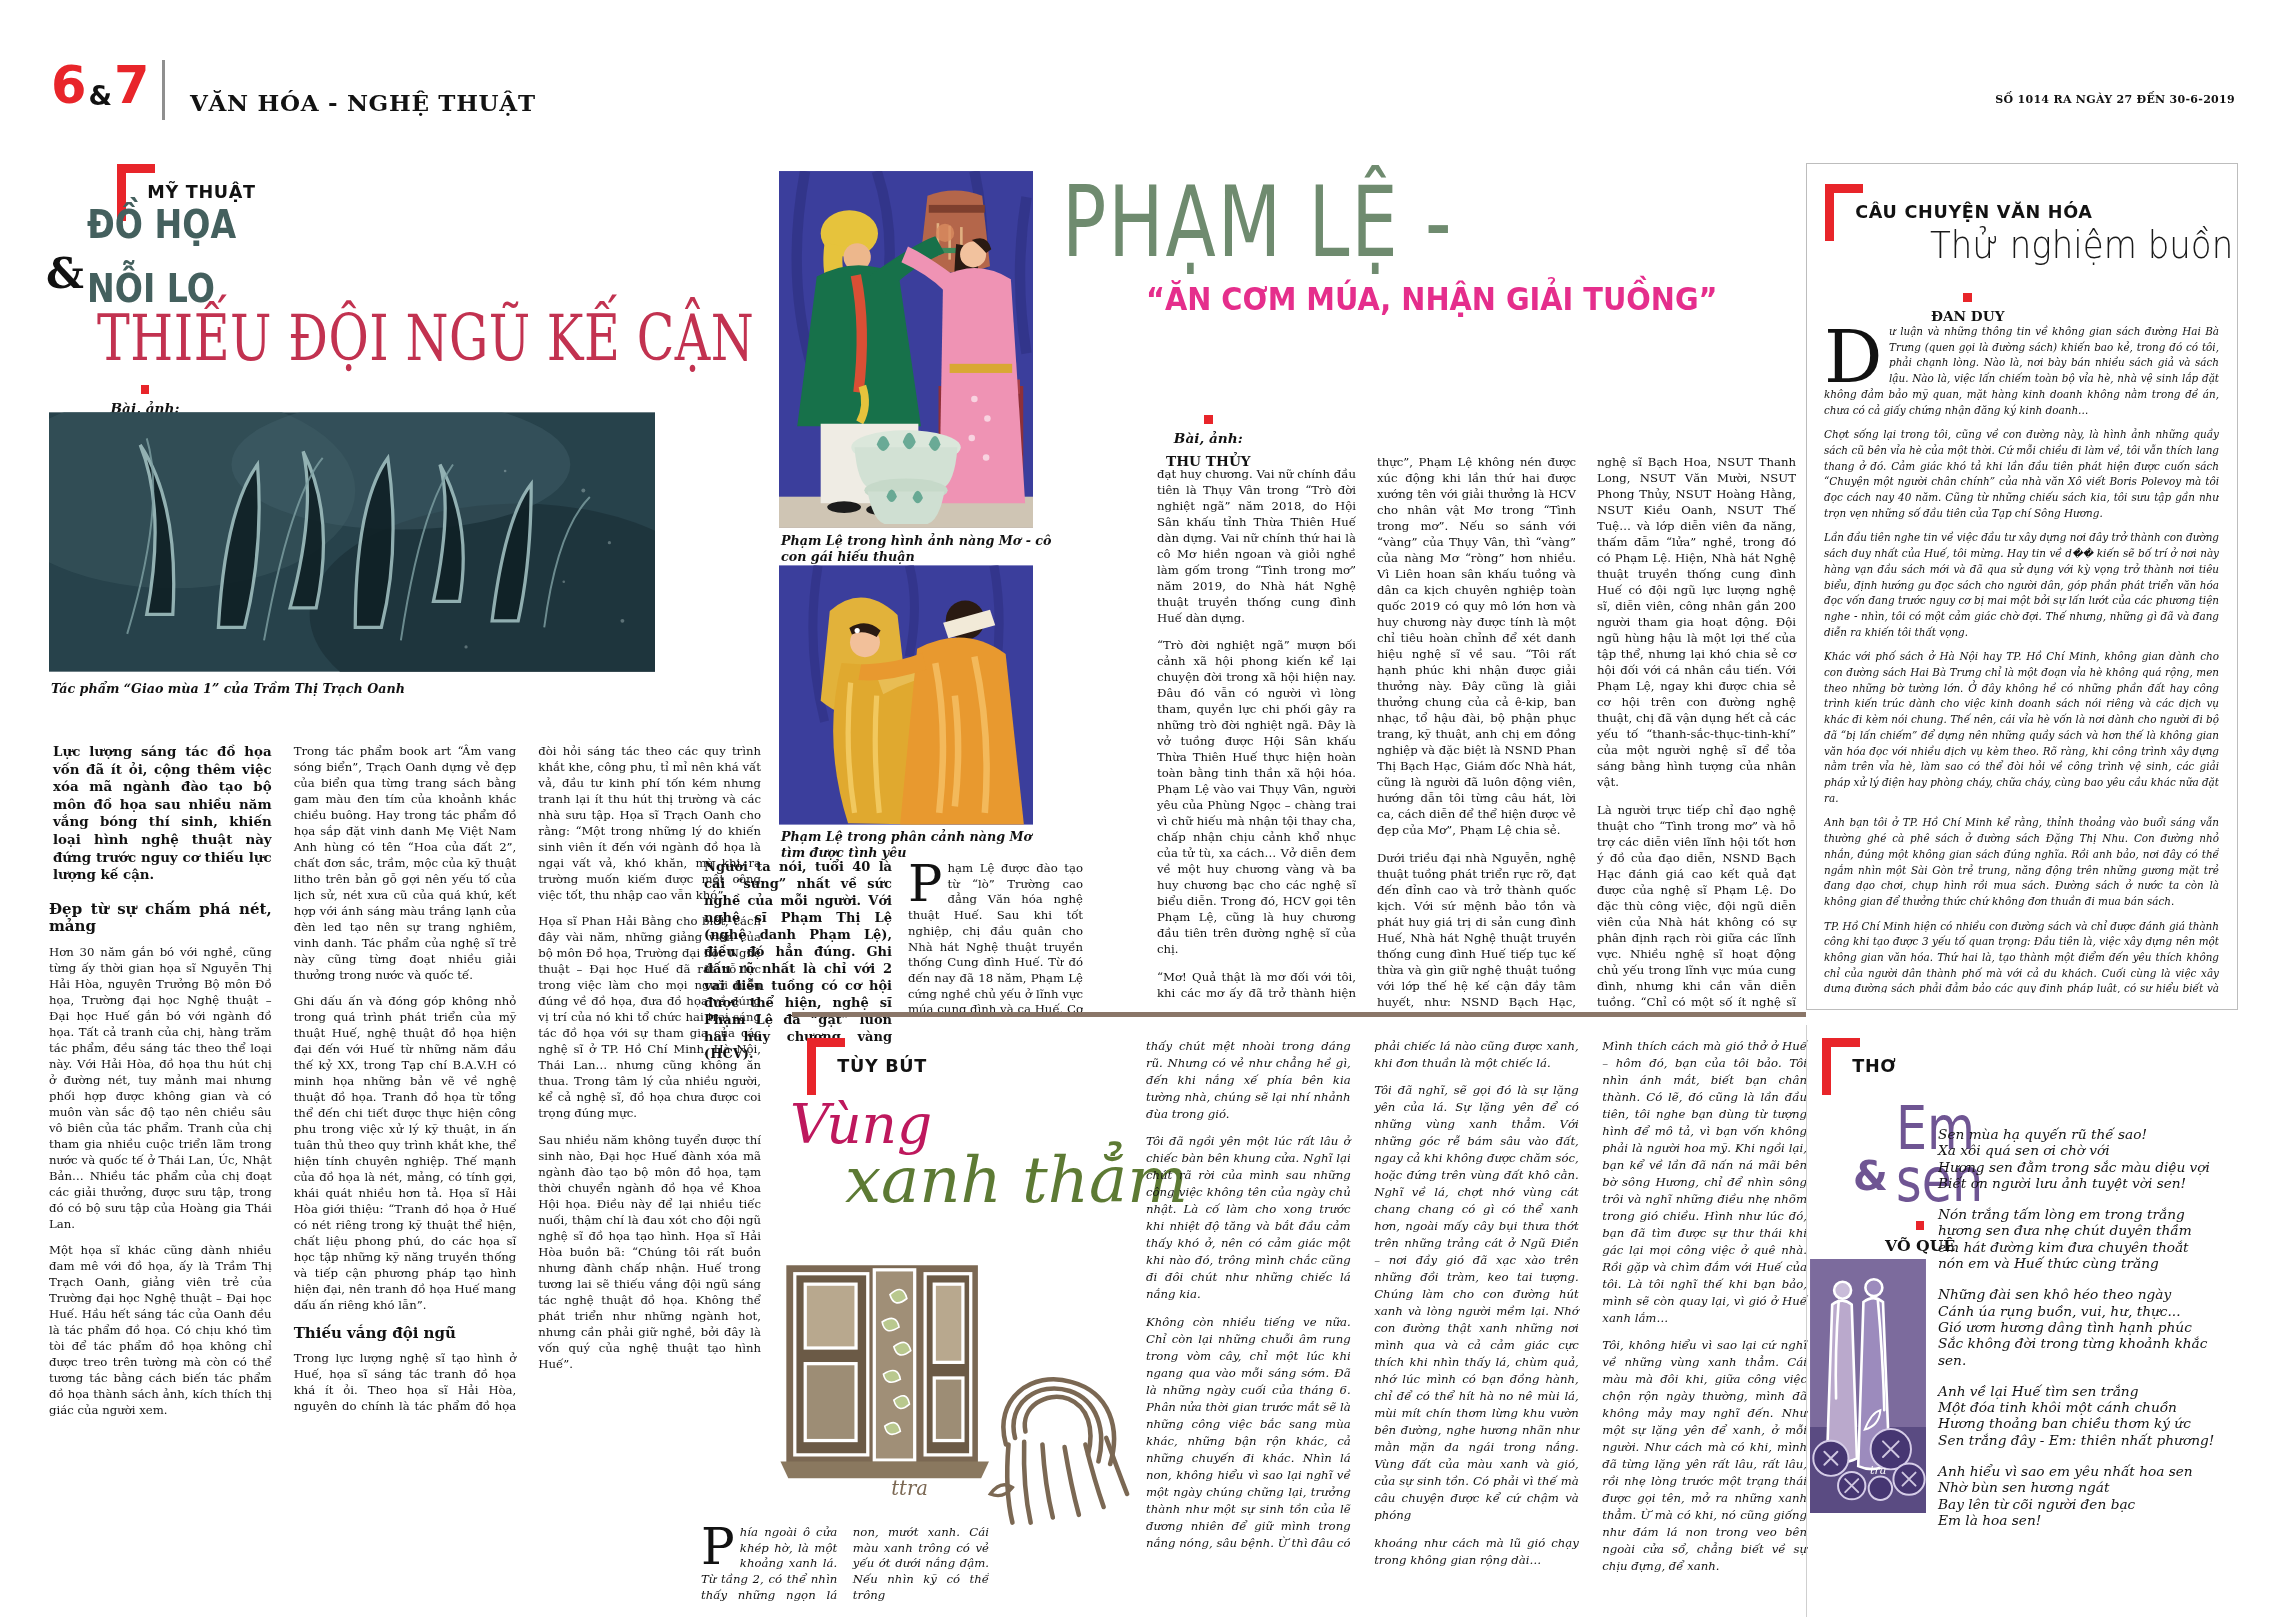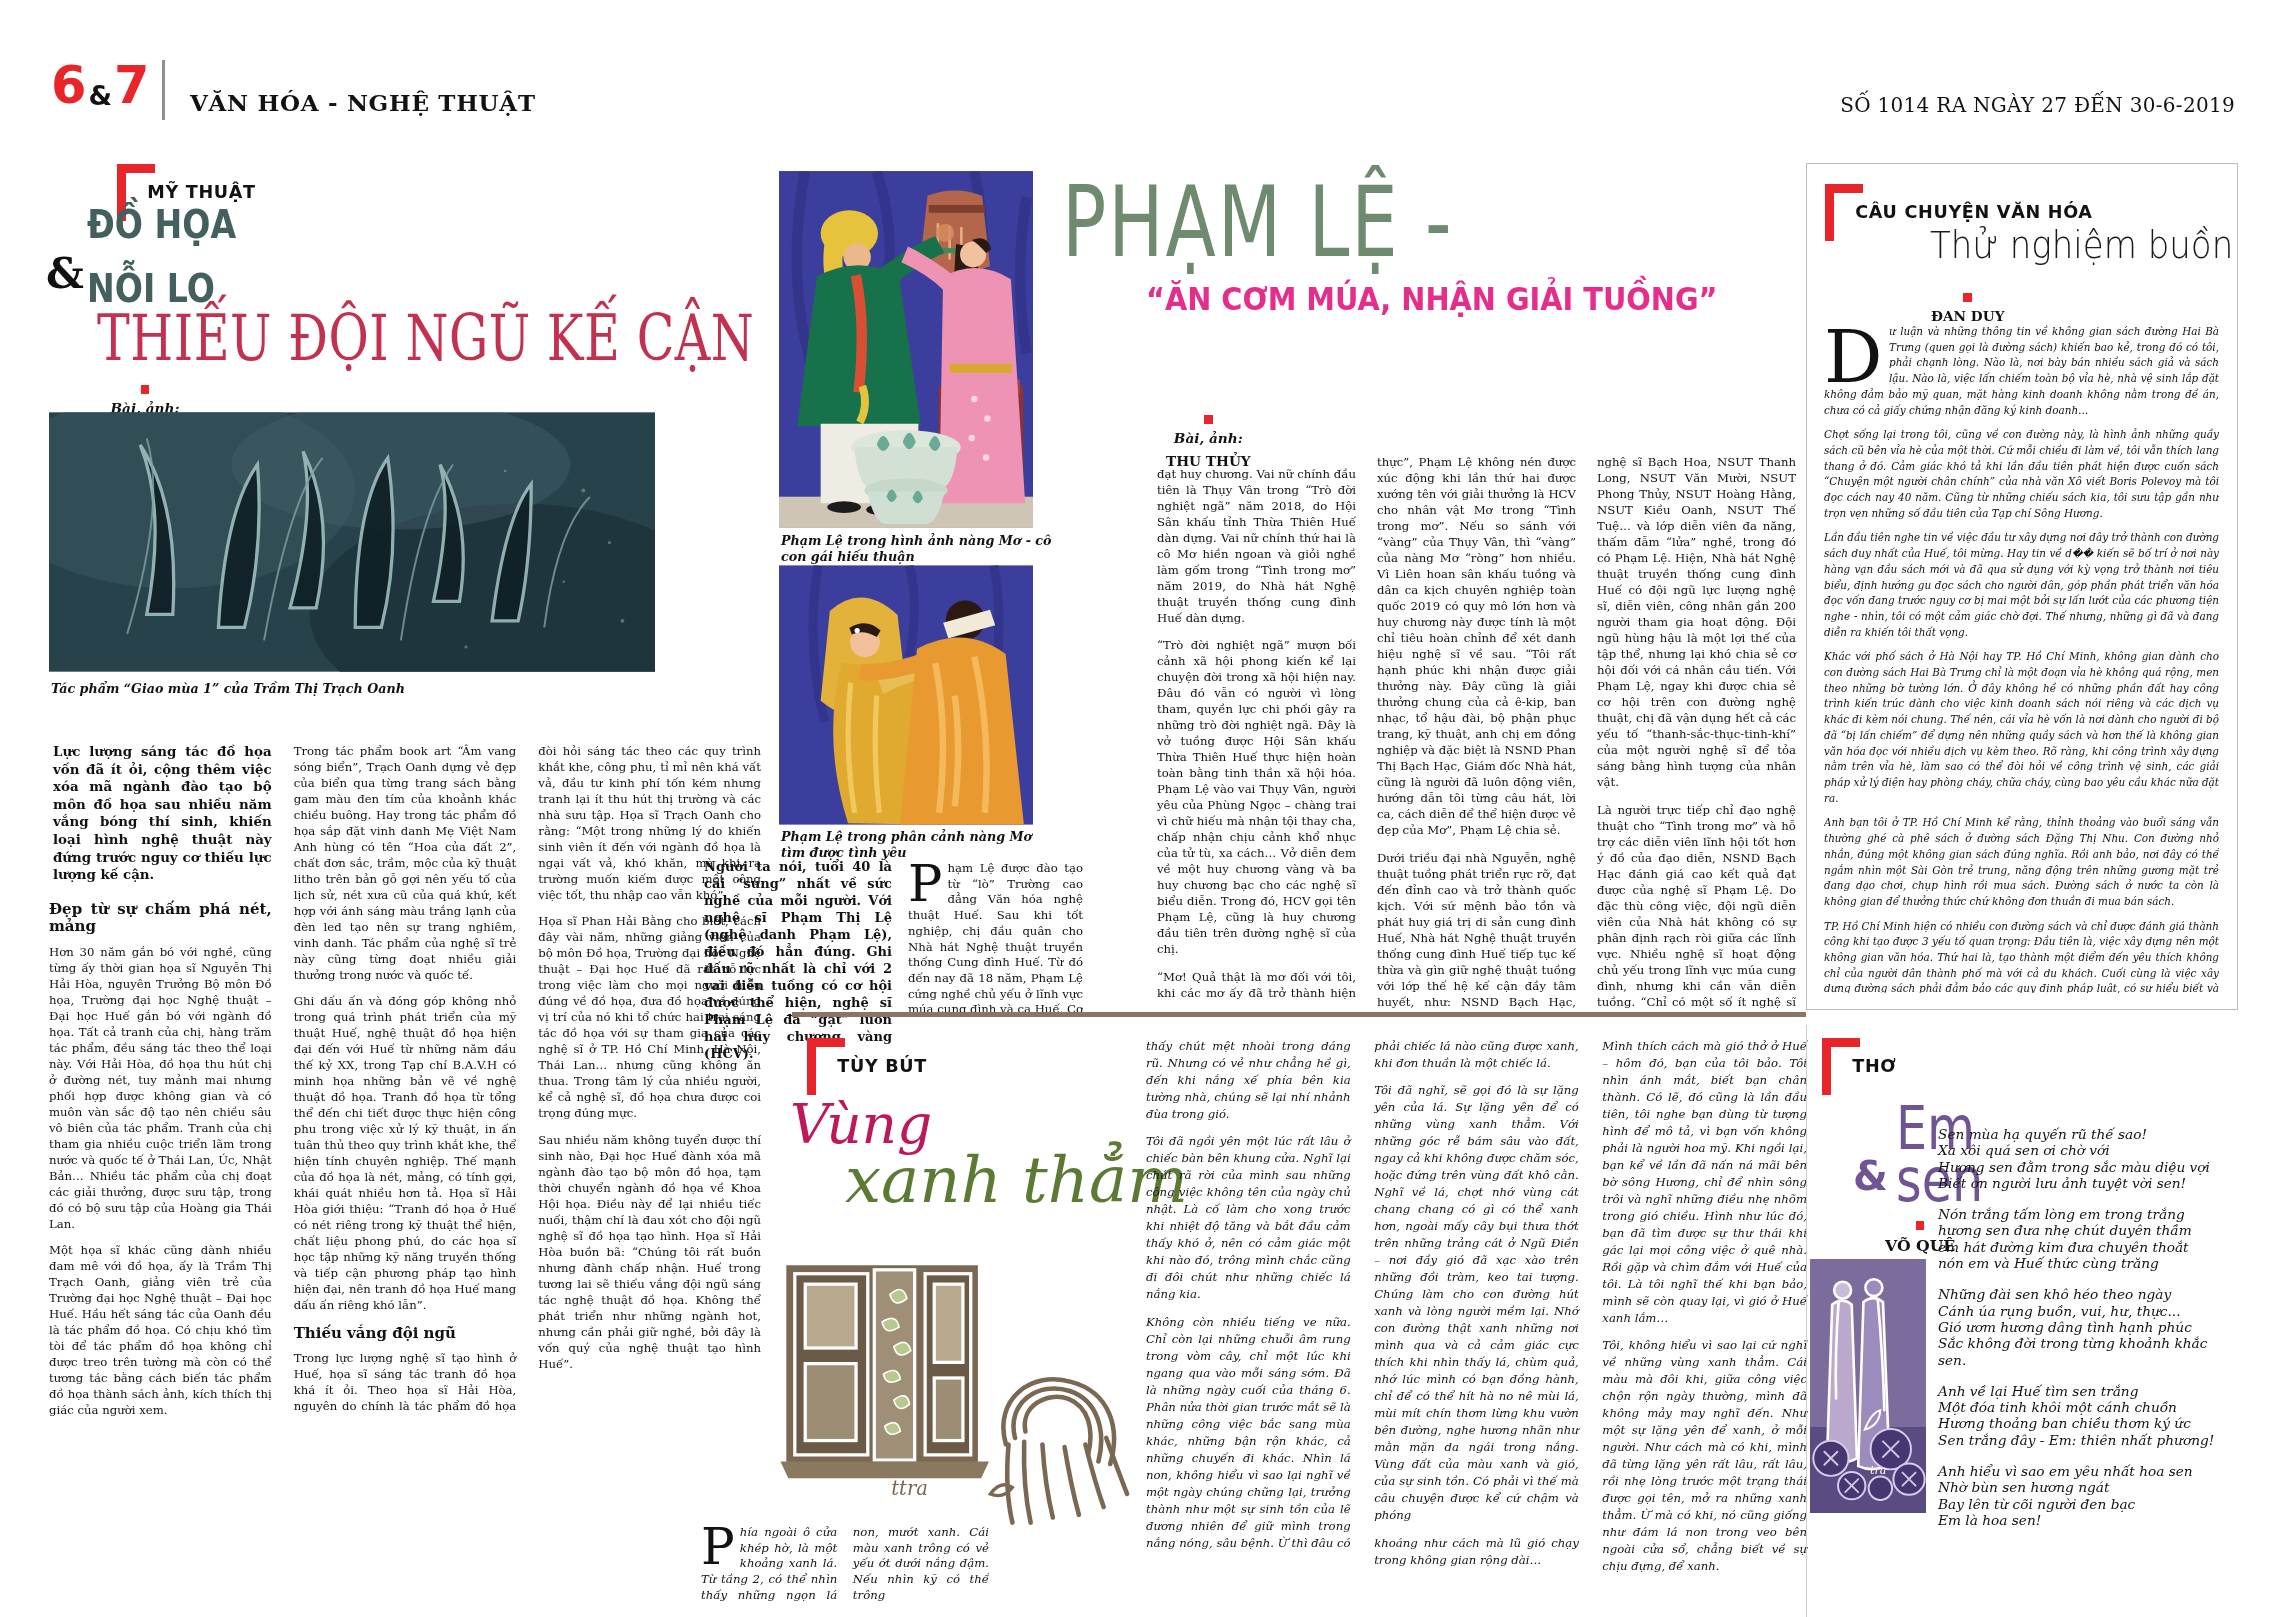--- a/index.html
+++ b/index.html
@@ -6,21 +6,21 @@
   .page{position:relative;width:2273px;height:1618px;background:#ffffff;overflow:hidden;
         font-family:"DejaVu Serif",serif;color:#121212;}
   .abs{position:absolute;}
   .just{text-align:justify;}
   
   .pagenum{display:flex;align-items:flex-end;font-family:"DejaVu Sans",sans-serif;font-weight:bold;}
   .pagenum .n{font-size:51px;line-height:46px;color:#e8252a;}
   .pagenum .a{font-size:27px;line-height:26px;color:#111;margin:0 2px;}
   .vbar{width:2.6px;background:#8f8f8f;}
   .sect-title{font-weight:bold;font-size:23px;letter-spacing:0.7px;}
-  .issue{font-size:20px;font-weight:400;letter-spacing:0.3px;}
+  .issue{font-size:11px;font-weight:700;letter-spacing:0.3px;}
   
   .kicker{display:flex;}
   .bracket{width:29px;height:48px;border-left:9.8px solid #e8252a;border-top:9.8px solid #e8252a;flex:none;}
   .kicker .klabel{font-family:"DejaVu Sans",sans-serif;font-weight:bold;font-size:17.6px;
                   letter-spacing:0.7px;margin-left:-7.8px;margin-top:18px;white-space:nowrap;}
   
   .byline{display:flex;align-items:center;gap:6.5px;font-size:13.7px;white-space:nowrap;flex-direction:column;}
   .bsq{width:8.5px;height:8.5px;background:#e8252a;flex:none;}
   .byline .lbl{font-style:italic;font-weight:bold;}
   .byline .nm{font-weight:bold;}

